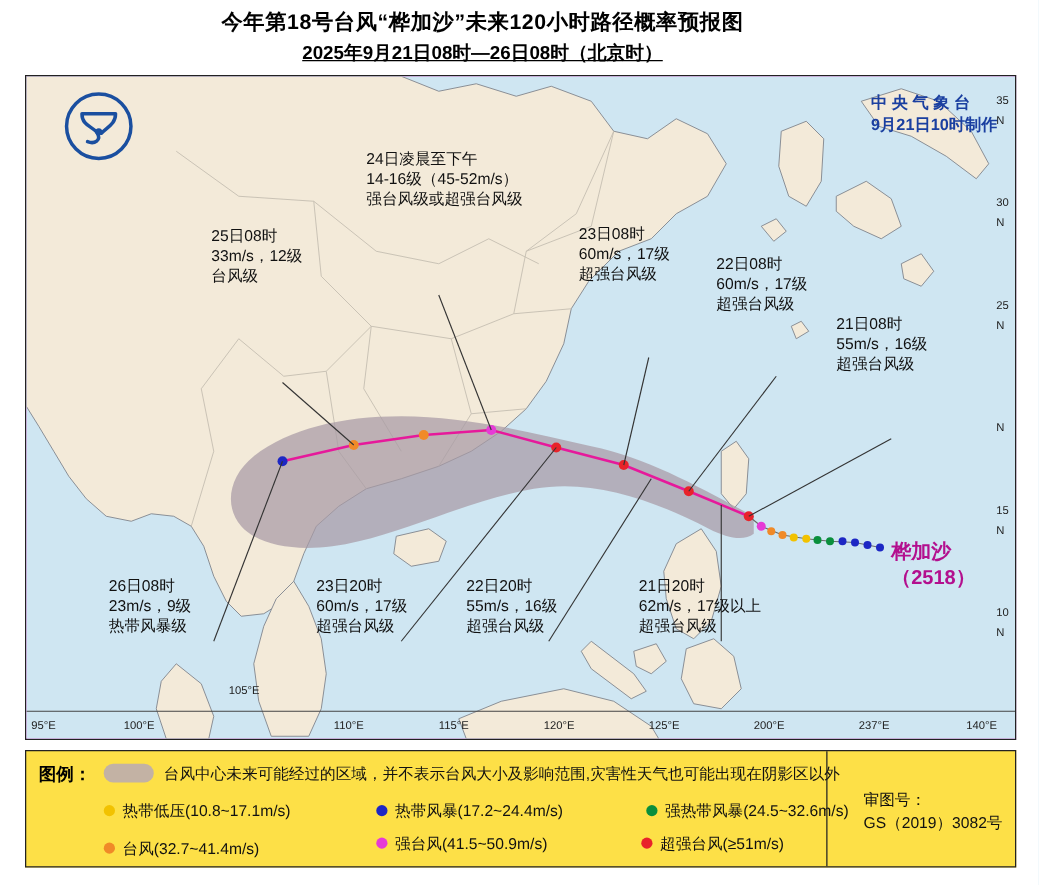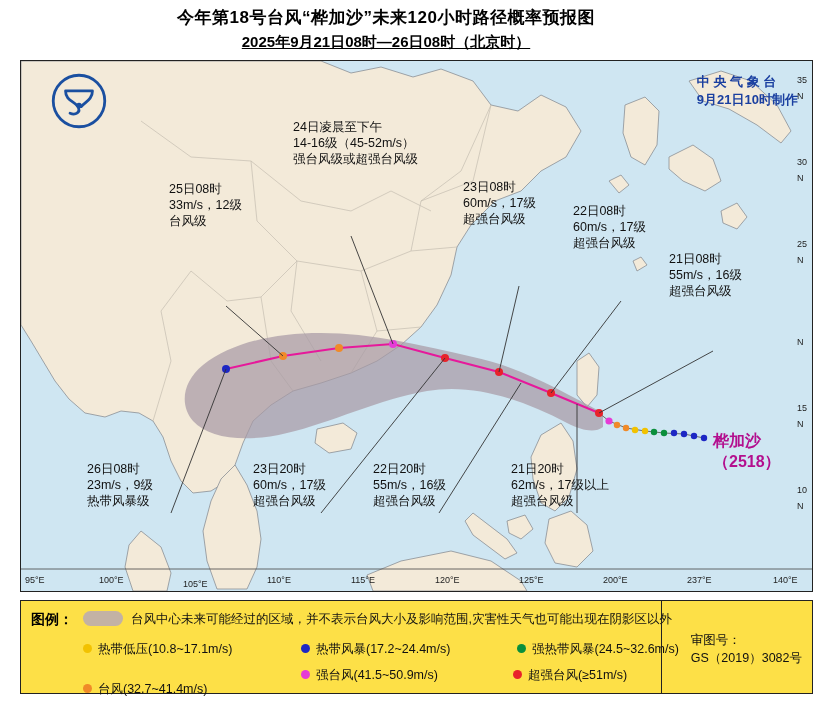--- a/index.html
+++ b/index.html
@@ -235,21 +235,21 @@
 超强台风级</div>
   <div class="callout" style="left:352px;top:400px;">22日20时
 55m/s，16级
 超强台风级</div>
   <div class="callout" style="left:490px;top:400px;">21日20时
 62m/s，17级以上
 超强台风级</div>
 
   <div class="axis-lab" style="left:4px;  top:514px;">95°E</div>
   <div class="axis-lab" style="left:78px; top:514px;">100°E</div>
-  <div class="axis-lab" style="left:162px;top:518px;">105°E</div>
+  <div class="axis-lab" style="left:162px;top:486px;">105°E</div>
   <div class="axis-lab" style="left:246px;top:514px;">110°E</div>
   <div class="axis-lab" style="left:330px;top:514px;">115°E</div>
   <div class="axis-lab" style="left:414px;top:514px;">120°E</div>
   <div class="axis-lab" style="left:498px;top:514px;">125°E</div>
   <div class="axis-lab" style="left:582px;top:514px;">200°E</div>
   <div class="axis-lab" style="left:666px;top:514px;">237°E</div>
   <div class="axis-lab" style="left:752px;top:514px;">140°E</div>
 
   <div class="axis-lab" style="left:776px;top:14px;">35</div>
   <div class="axis-lab" style="left:776px;top:96px;">30</div>
@@ -272,21 +272,21 @@
 
   <div class="lg-item" style="left:62px;top:40px;">
     <span class="lg-dot" style="background:#f2c200;"></span><span>热带低压(10.8~17.1m/s)</span>
   </div>
   <div class="lg-item" style="left:280px;top:40px;">
     <span class="lg-dot" style="background:#1d27c4;"></span><span>热带风暴(17.2~24.4m/s)</span>
   </div>
   <div class="lg-item" style="left:496px;top:40px;">
     <span class="lg-dot" style="background:#0a8f3c;"></span><span>强热带风暴(24.5~32.6m/s)</span>
   </div>
-  <div class="lg-item" style="left:62px;top:80px;">
+  <div class="lg-item" style="left:62px;top:70px;">
     <span class="lg-dot" style="background:#f08a28;"></span><span>台风(32.7~41.4m/s)</span>
   </div>
   <div class="lg-item" style="left:280px;top:66px;">
     <span class="lg-dot" style="background:#e63bd6;"></span><span>强台风(41.5~50.9m/s)</span>
   </div>
   <div class="lg-item" style="left:492px;top:66px;">
     <span class="lg-dot" style="background:#e8232a;"></span><span>超强台风(≥51m/s)</span>
   </div>
 
   <div class="vsep"></div>

